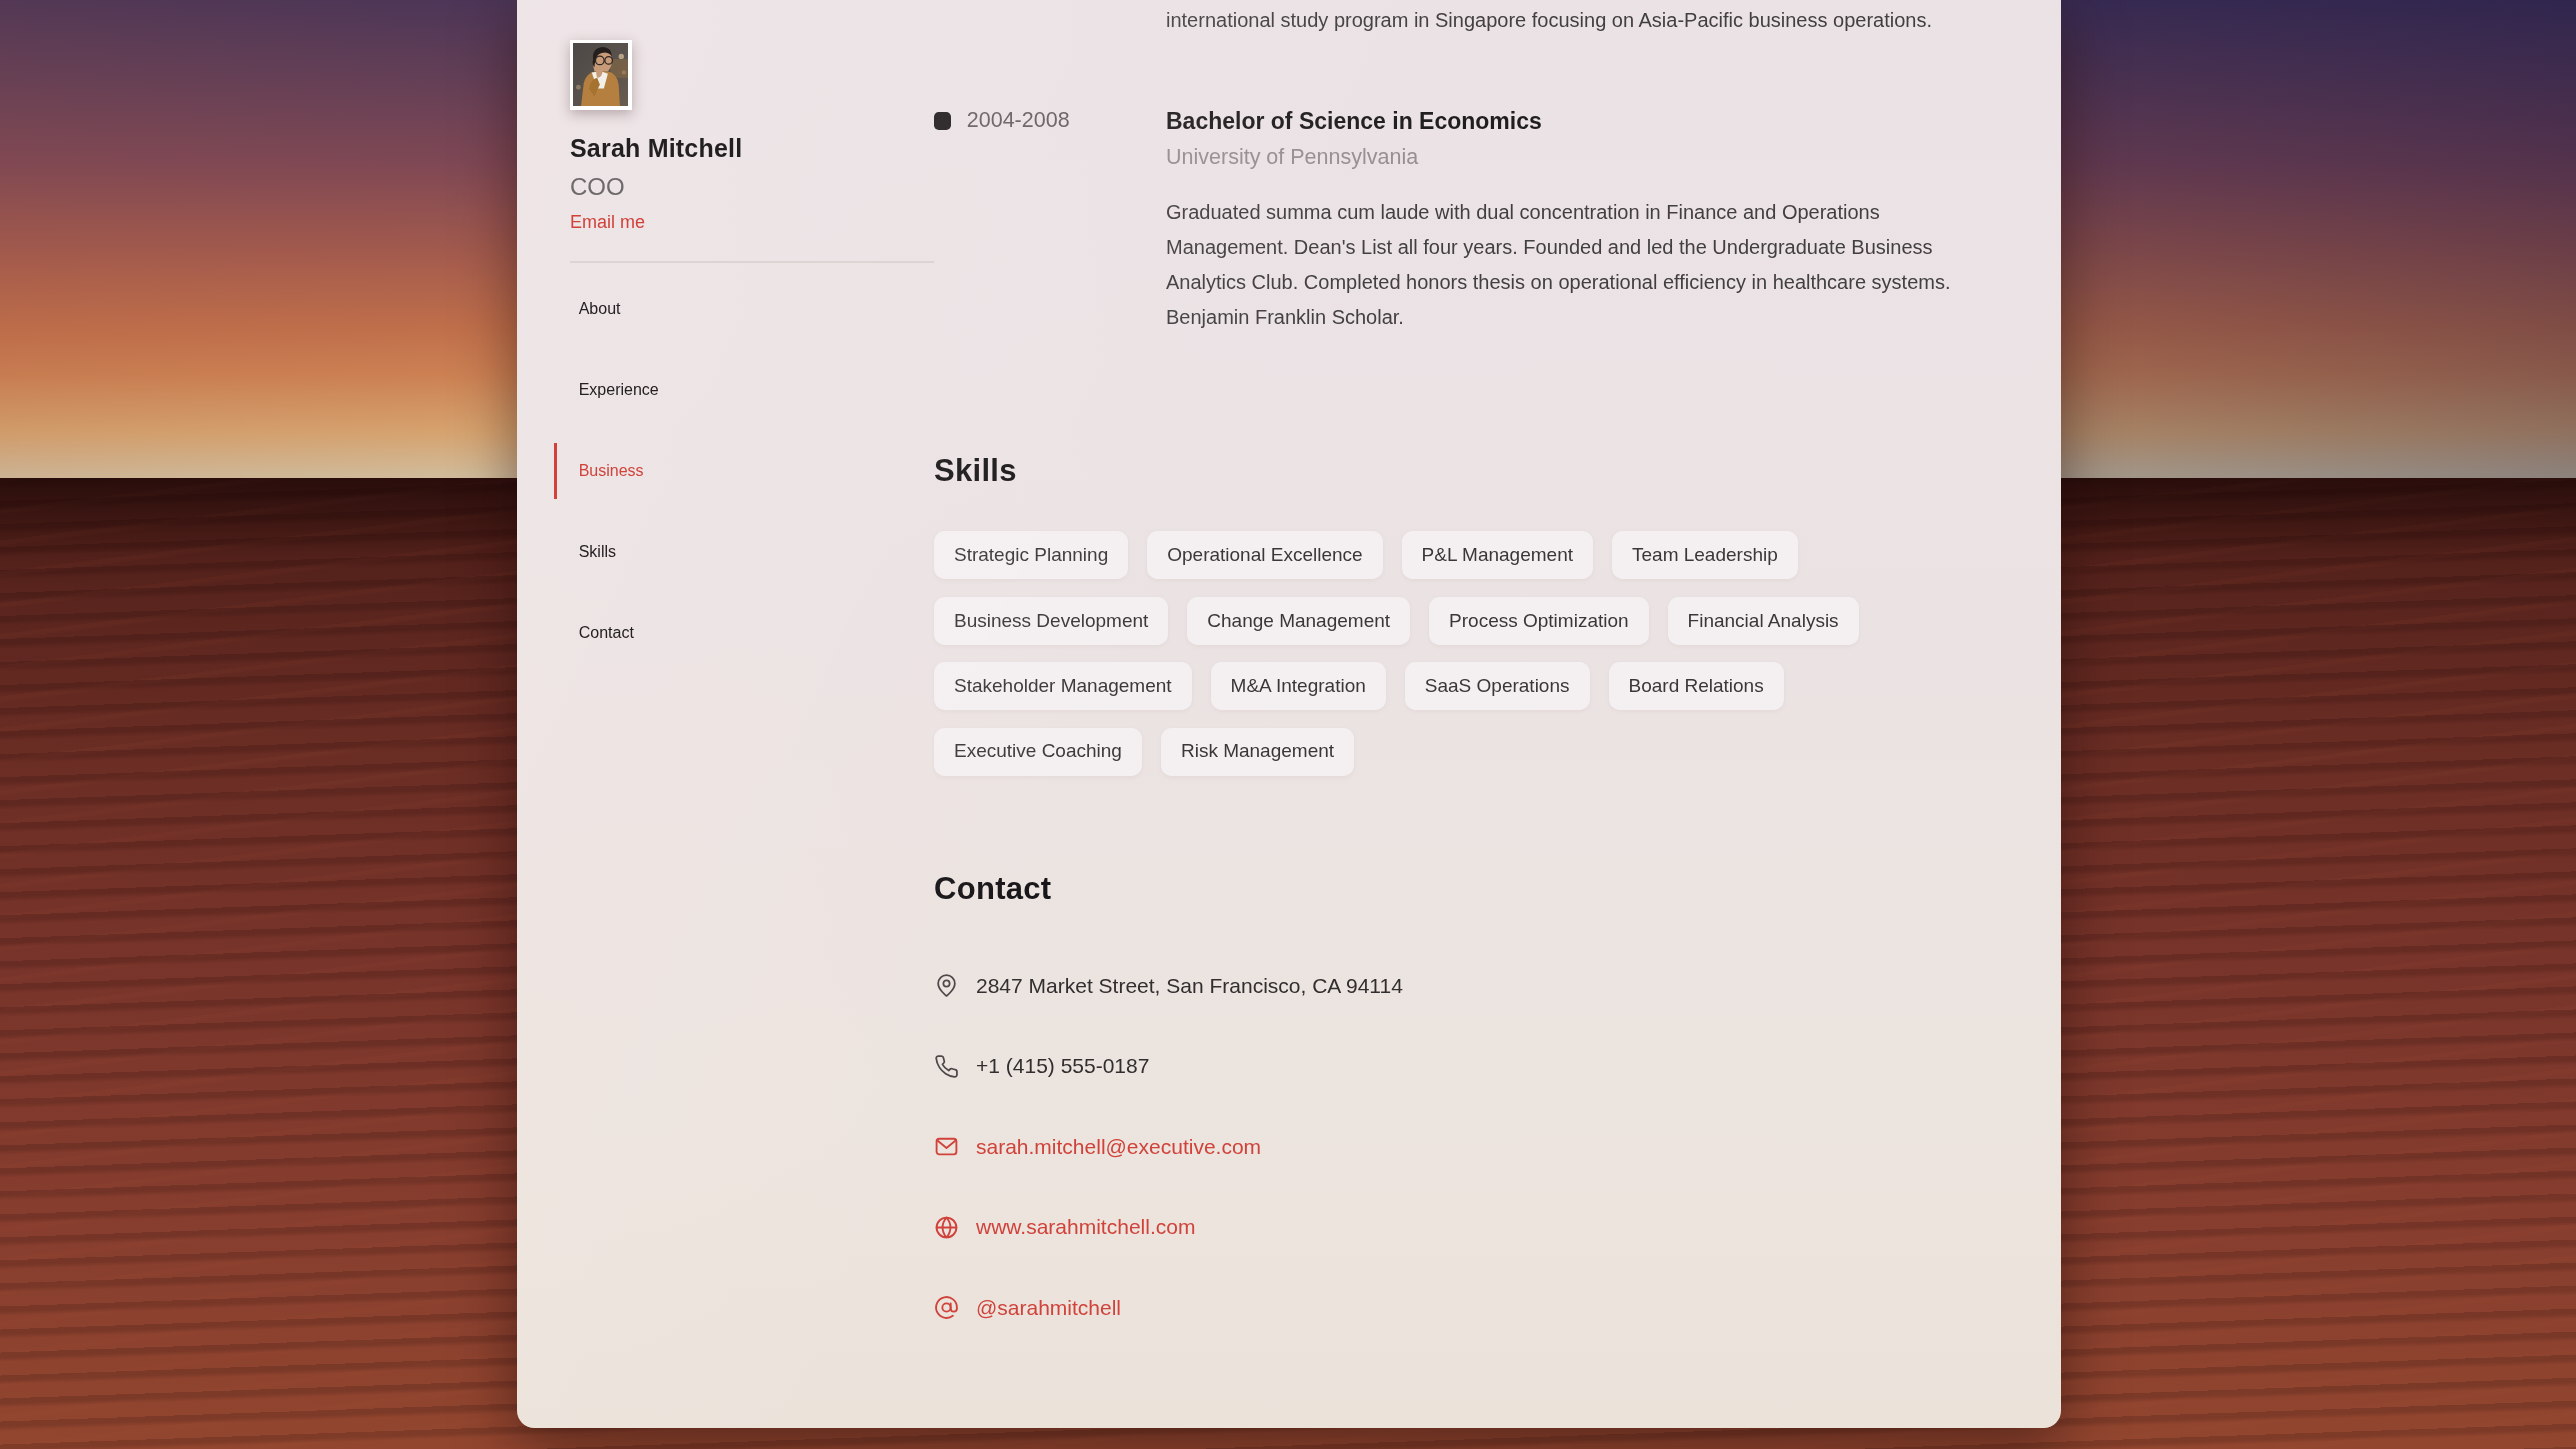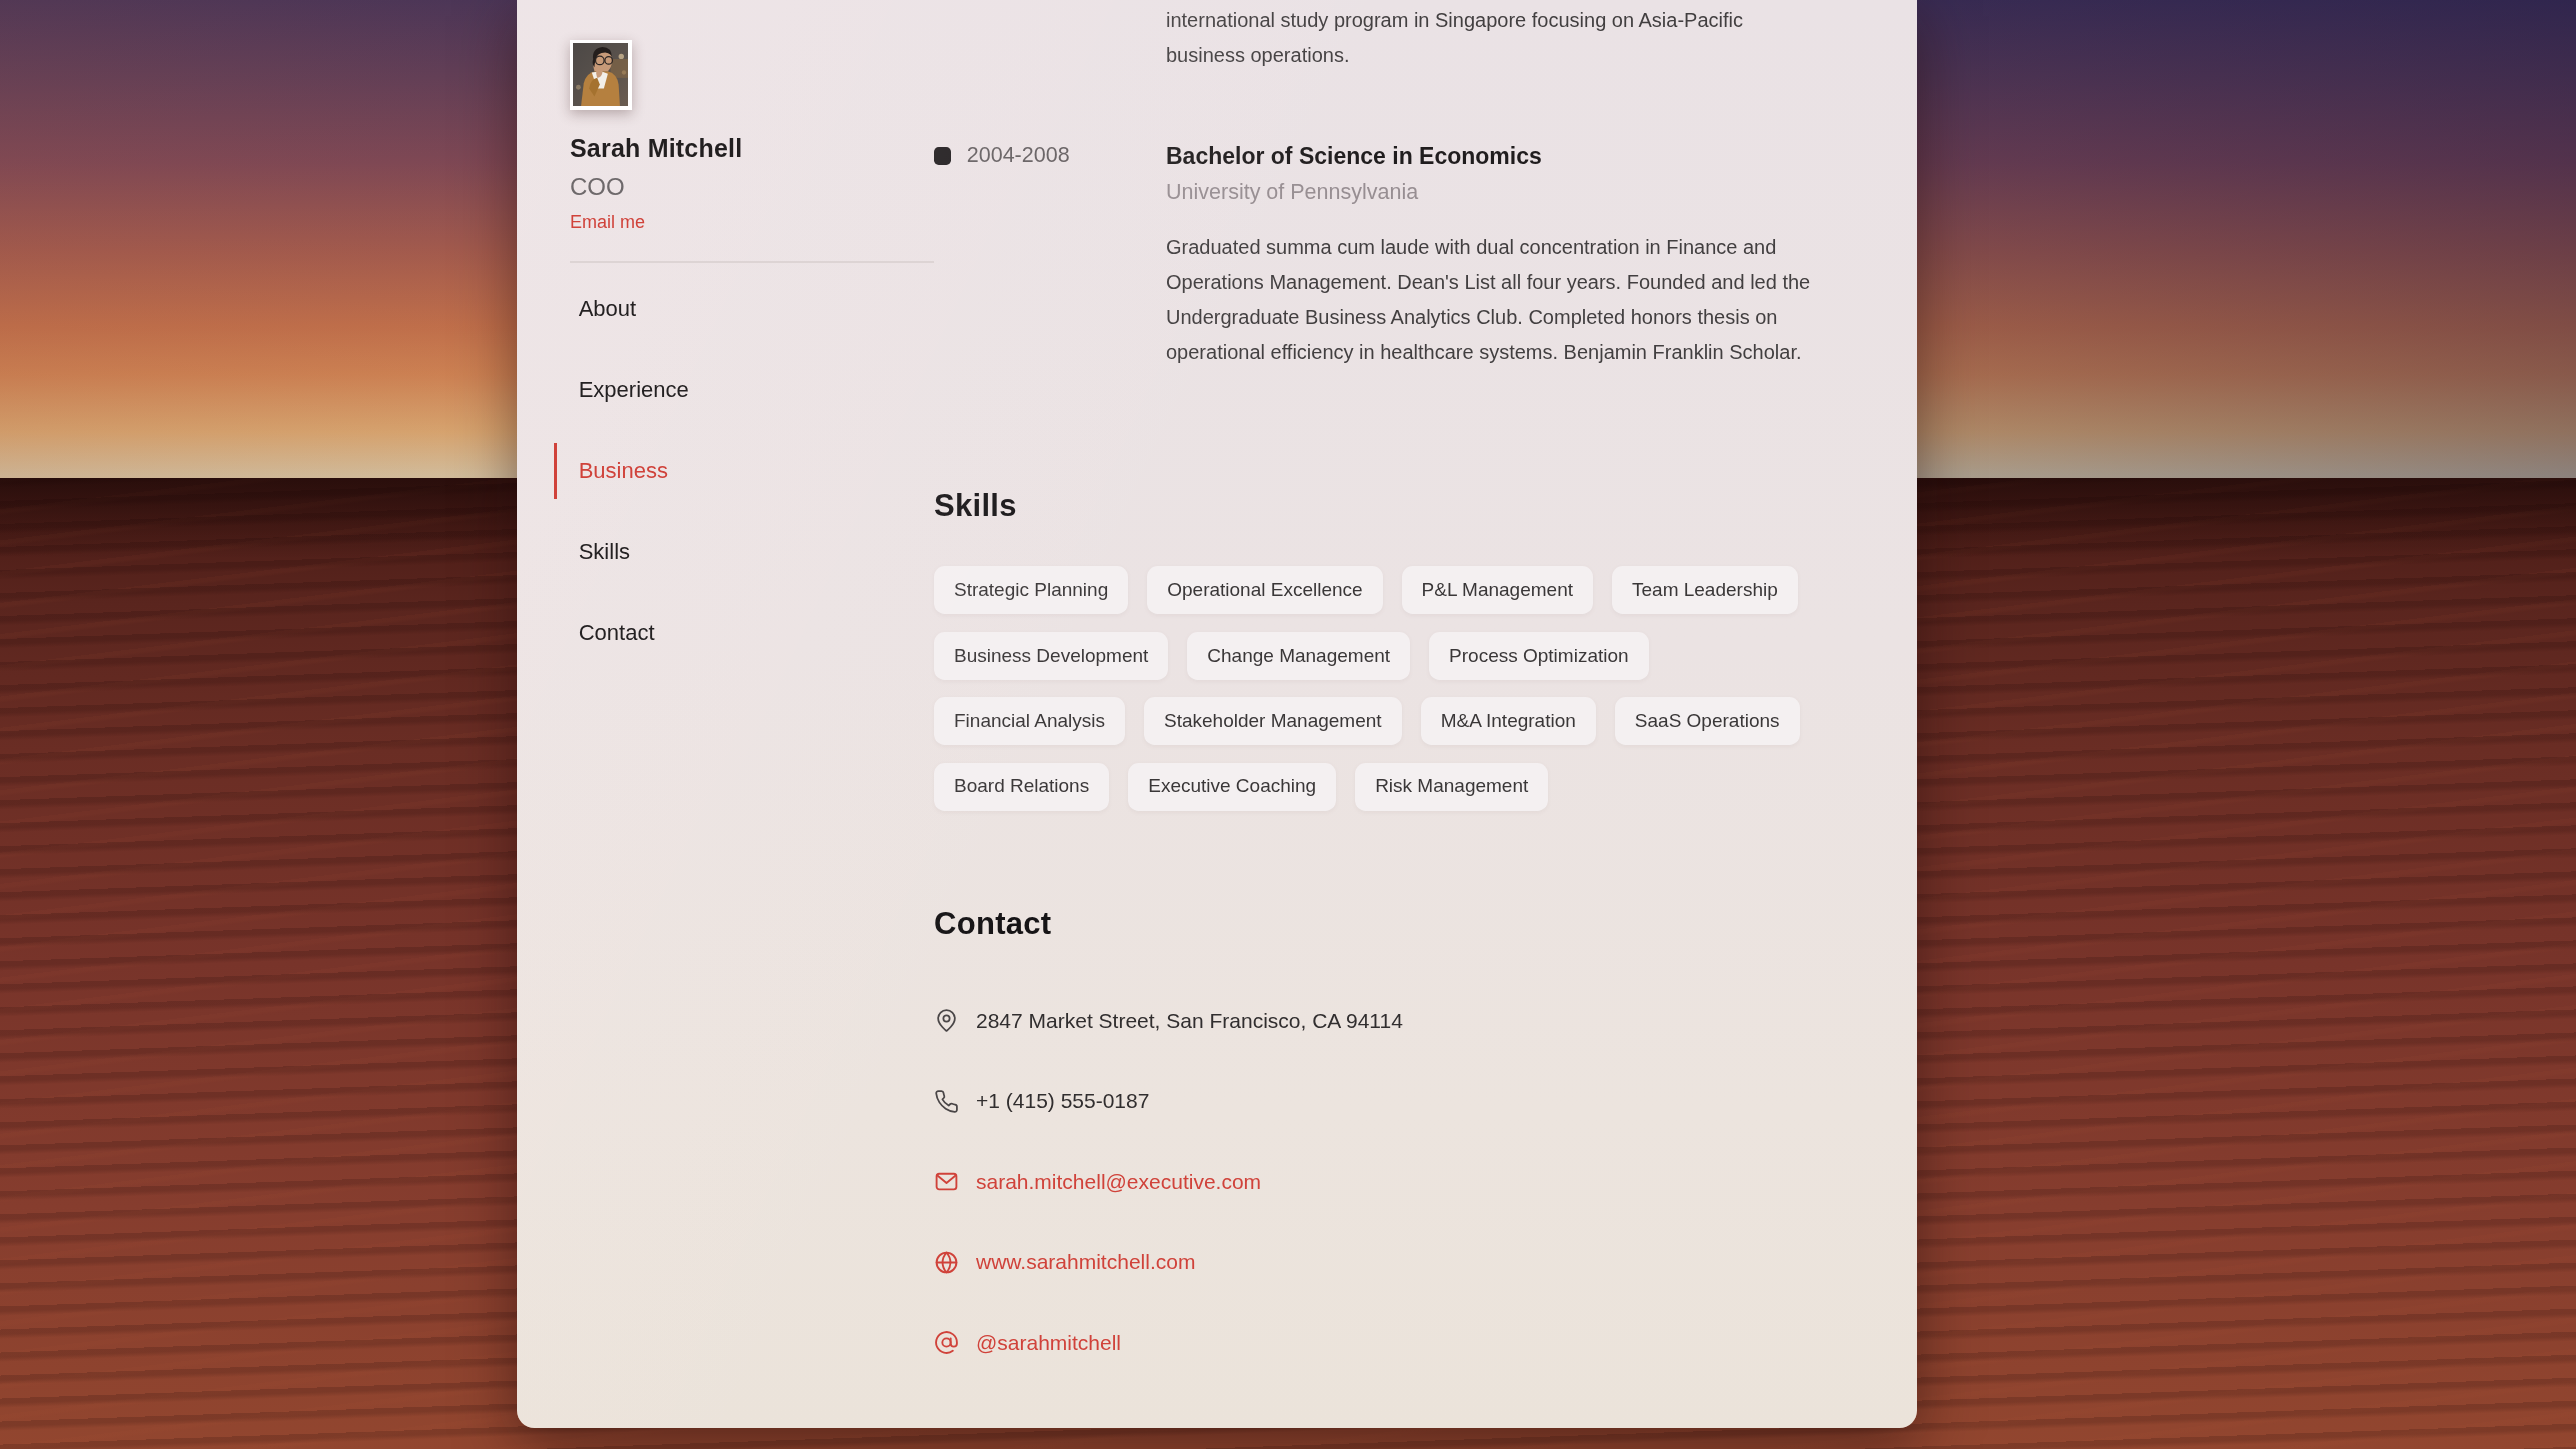--- a/index.html
+++ b/index.html
@@ -15,39 +15,39 @@
   .bg-sand { position:absolute; left:0; top:478px; right:0; bottom:0;
     background:linear-gradient(180deg,#431a15 0%,#4e1e18 5%,#5a251e 13%,#6a2d24 28%,#78342a 50%,#863d2e 75%,#92462f 100%); }
   .bg-sand::before { content:""; position:absolute; inset:0; opacity:.55;
     background:
       repeating-linear-gradient(178deg,rgba(25,5,5,.30) 0 4.7px,rgba(25,5,5,0) 9.4px 23px),
       repeating-linear-gradient(173deg,rgba(180,90,60,.12) 0 3.4px,rgba(0,0,0,0) 6.7px 31px); }
   .bg-sand::after { content:""; position:absolute; left:0; right:0; top:0; height:81px;
     background:linear-gradient(180deg,rgba(20,4,4,.55),rgba(20,4,4,0)); }
 
   
-  .card { position:absolute; left:517px; top:0; width:1400px; height:1428px;
+  .card { position:absolute; left:517px; top:0; width:1544px; height:1428px;
     border-radius:0 0 17.4px 17.4px; overflow:hidden; display:flex;
     background:linear-gradient(180deg,#eae2e5 0%,#ebe3e3 45%,#ece4de 78%,#ebe3da 100%);
     box-shadow:0 16px 60px rgba(30,8,8,.5); }
   .card::before { content:""; position:absolute; inset:0; pointer-events:none;
     background:linear-gradient(115deg,rgba(255,240,240,.20) 0%,rgba(255,255,255,0) 45%); }
 
   
   .sidebar { width:417px; flex:none; padding:40px 0 0 53px; position:relative; }
   .avatar-frame { width:62px; height:70px; background:#fff; padding:3.4px;
     box-shadow:0 4px 12px rgba(60,30,30,.30); }
   .avatar-frame svg { display:block; width:55px; height:63px; }
   .profile-name { margin-top:24px; font-size:25px; font-weight:600; color:#221f20; letter-spacing:0.2px; }
   .profile-role { margin-top:10px; font-size:24px; color:#6e696b; }
   .email-link { display:inline-block; margin-top:11.4px; font-size:18px; color:#d0423a; cursor:pointer; }
   .divider { margin-top:28px; width:364px; height:1.3px; background:#ddd4d4; }
   .nav { margin-top:5.4px; }
   .nav-item { position:relative; height:81px; display:flex; align-items:center;
-    padding-left:8.7px; font-size:22px; color:#242122; cursor:pointer; }
+    padding-left:8.7px; font-size:16px; color:#242122; cursor:pointer; }
   .nav-item.active { color:#d0423a; }
   .nav-item.active .active-bar { position:absolute; left:-16px; top:50%; transform:translateY(-50%);
     width:3.4px; height:56px; background:#d0423a; }
 
   
   .main { flex:1; padding:2.7px 95px 0 0; }
   .edu-tail { margin-left:232px; max-width:800px; font-size:20px; line-height:35px; color:#423f40; }
   .edu-entry { display:flex; margin-top:70px; }
   .edu-left { width:232px; flex:none; display:flex; align-items:flex-start; }
   .edu-marker { width:17.4px; height:17.4px; border-radius:4.7px; background:#1b181a; margin-top:4.7px; flex:none; }

